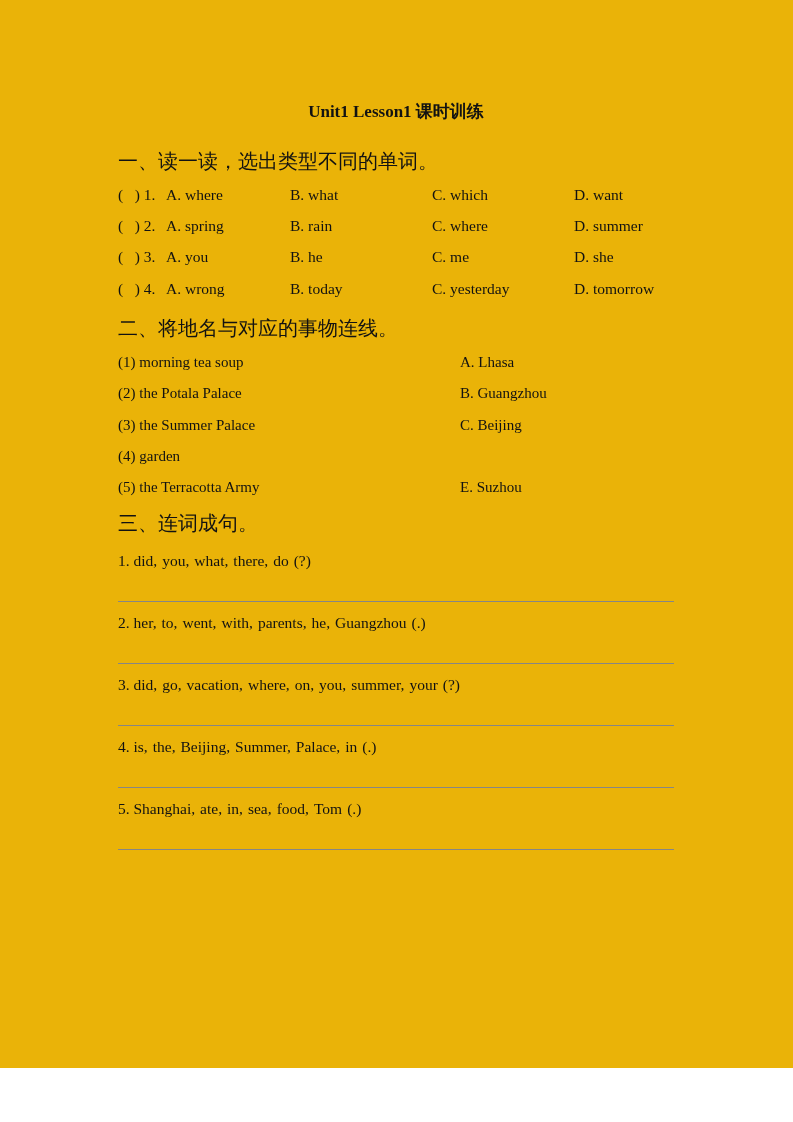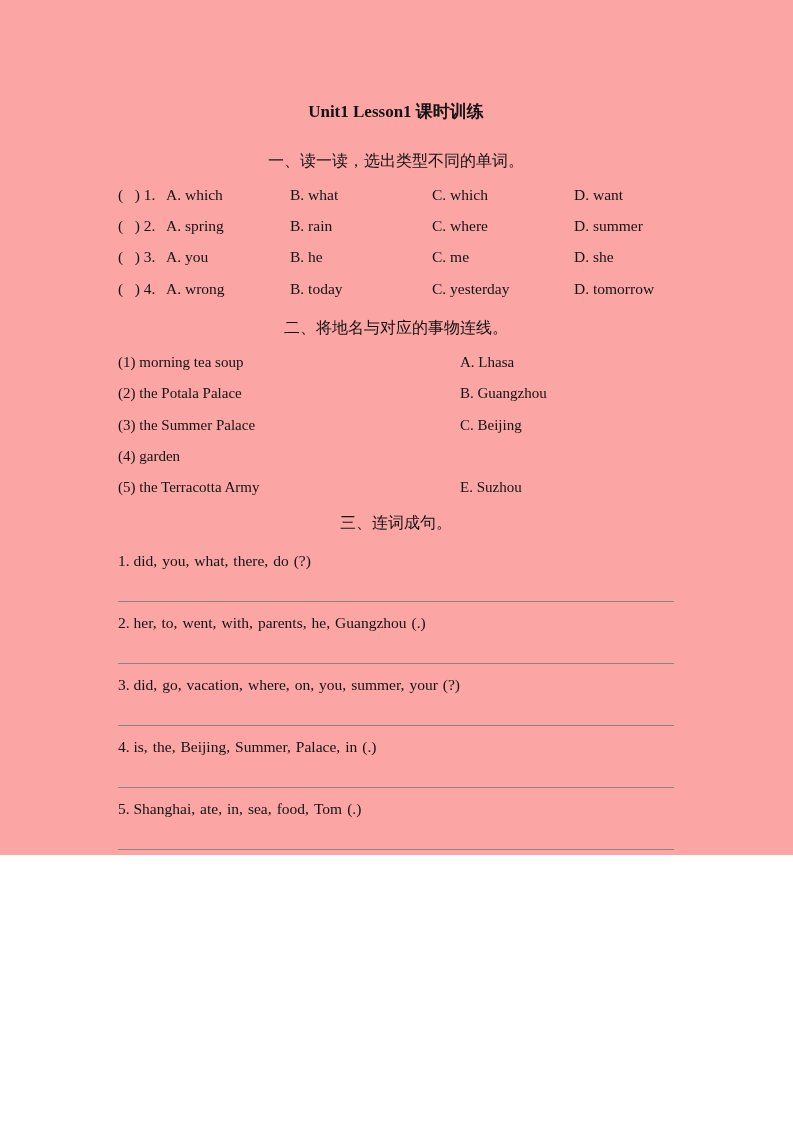--- a/index.html
+++ b/index.html
@@ -1,44 +1,43 @@
 <!DOCTYPE html>
 <html><head>
 <meta charset="utf-8">
 <style>
   html, body { margin: 0; padding: 0; background: #ffffff; }
   .page {
     position: relative;
     width: 793px;
-    height: 855px;
-    background: #fca5a5;
+    height: 1068px;
+    background: #eab308;
     color: #121212;
     font-family: "Liberation Serif", "DejaVu Serif", serif;
     overflow: hidden;
   }
   .content {
     position: absolute;
     left: 118px;
     top: 0;
     width: 556px;
     padding-top: 101px;
     box-sizing: content-box;
   }
   .doc-title {
     text-align: center;
     font-size: 17px;
     line-height: 22px;
     font-weight: bold;
     margin: 0;
   }
   .cn-heading {
-    font-size: 16px;
+    font-size: 20px;
     line-height: 22px;
     margin: 0;
-    text-align: center;
   }
   .heading-one   { margin-top: 27px; }
   .heading-two   { margin-top: 12px; }
   .heading-three { margin-top: 8px; }
 
   .q-table { margin-top: 7px; }
   .q-row {
     display: grid;
     grid-template-columns: 48px 124px 142px 142px 1fr;
     align-items: center;
@@ -80,21 +79,21 @@
 <div class="page">
   <div class="content">
 
     <h1 class="doc-title">Unit1 Lesson1 课时训练</h1>
 
     <div class="cn-heading heading-one">一、读一读，选出类型不同的单词。</div>
 
     <div class="q-table">
       <div class="q-row">
         <span class="answer-blank">(   ) 1.</span>
-        <span>A. which</span>
+        <span>A. where</span>
         <span>B. what</span>
         <span>C. which</span>
         <span>D. want</span>
       </div>
       <div class="q-row">
         <span class="answer-blank">(   ) 2.</span>
         <span>A. spring</span>
         <span>B. rain</span>
         <span>C. where</span>
         <span>D. summer</span>

